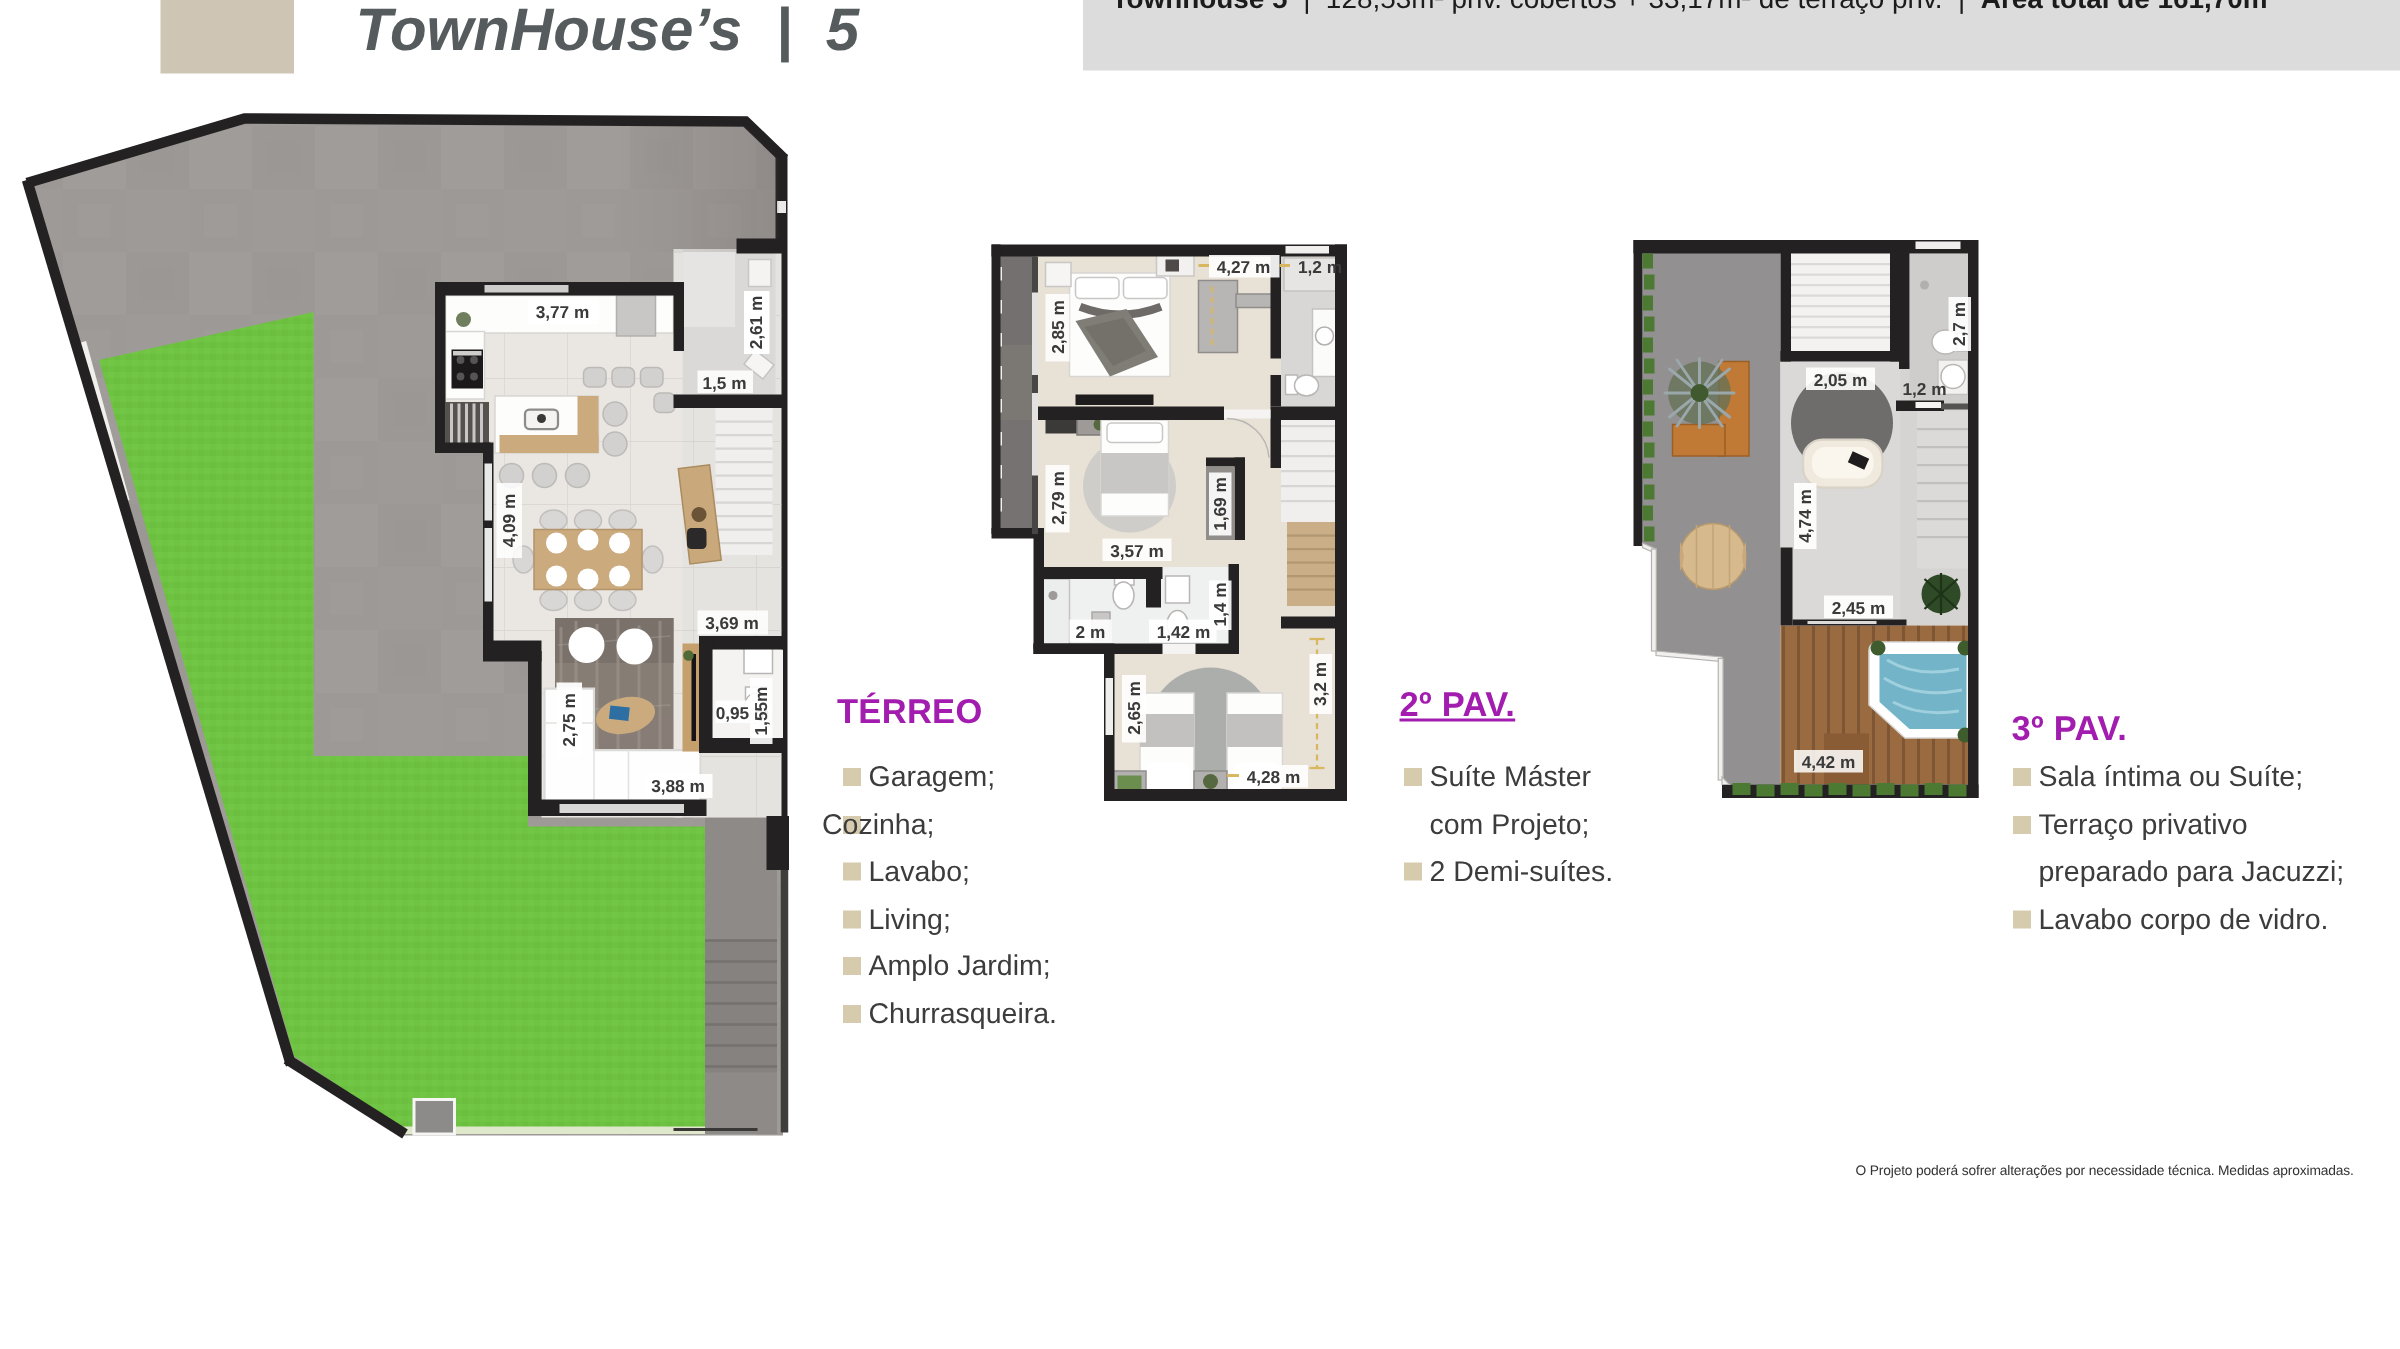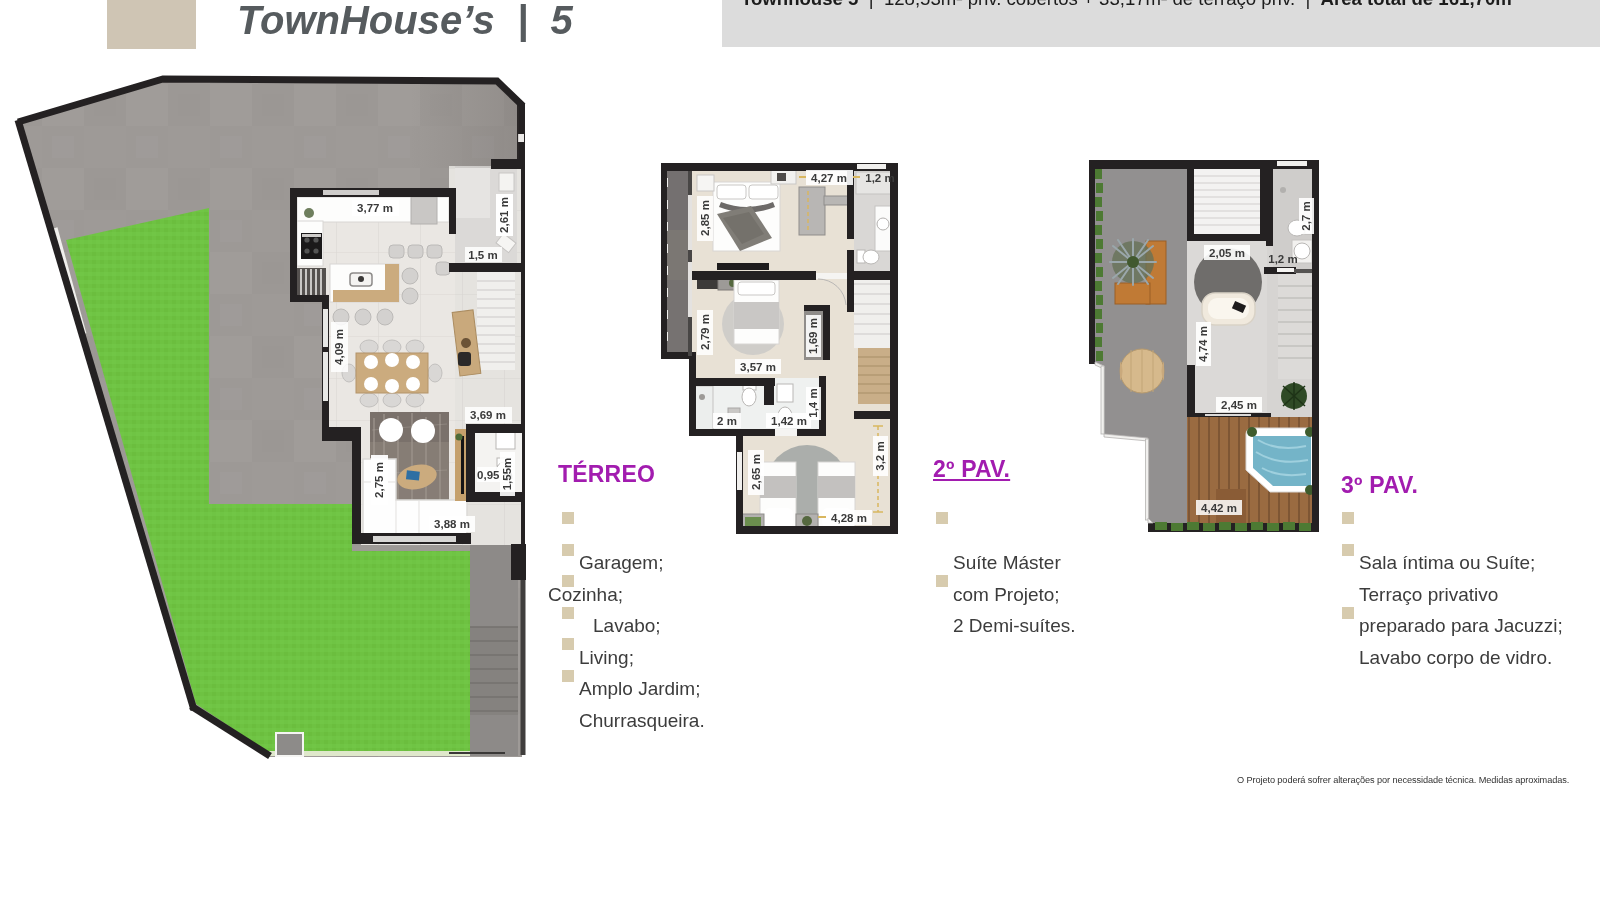--- a/index.html
+++ b/index.html
@@ -1,21 +1,21 @@
 <!DOCTYPE html>
 <html><head>
 <meta charset="utf-8">
 <style>
   html,body{margin:0;padding:0;}
   body{width:1600px;height:899px;position:relative;overflow:hidden;background:#ffffff;
        font-family:"Liberation Sans",sans-serif;}
   .abs{position:absolute;}
   .lbl{font-weight:bold;font-size:11.5px;fill:#3a3a3a;font-family:"Liberation Sans",sans-serif;}
   .sect-title{font-weight:bold;font-size:23px;color:#a21caf;letter-spacing:0.2px;}
-  .li{position:absolute;font-size:19px;color:#3c3c3c;white-space:nowrap;margin-top:44px;}
+  .li{position:absolute;font-size:19px;color:#3c3c3c;white-space:nowrap;}
   .bullet{position:absolute;width:12px;height:12px;background:#d7cbae;}
 </style>
 </head>
 <body>
 
 <div class="abs" style="left:107px;top:0;width:89px;height:49px;background:#cfc5b4;"></div>
 
 <div class="abs" style="left:237px;top:-2px;font-size:40px;font-weight:bold;font-style:italic;color:#565b5e;white-space:nowrap;">TownHouse’s&nbsp; |&nbsp; 5</div>
 
 <div class="abs" style="left:722px;top:0;width:878px;height:47px;background:#dcdcdc;"></div>
@@ -806,21 +806,21 @@
 </svg>
 
 <div class="abs sect-title" style="left:558px;top:461px;">TÉRREO</div>
 
 <div>
   <div class="bullet" style="left:562px;top:512px;"></div>
     <div class="li" style="left:579px;top:508px;">Garagem;</div>
   <div class="bullet" style="left:562px;top:544px;"></div>
     <div class="li" style="left:548px;top:540px;">Cozinha;</div>
   <div class="bullet" style="left:562px;top:575px;"></div>
-    <div class="li" style="left:593px;top:571px;text-align:center;">Lavabo;</div>
+    <div class="li" style="left:579px;top:571px;text-align:center;">Lavabo;</div>
   <div class="bullet" style="left:562px;top:607px;"></div>
     <div class="li" style="left:579px;top:603px;">Living;</div>
   <div class="bullet" style="left:562px;top:638px;"></div>
     <div class="li" style="left:579px;top:634px;">Amplo Jardim;</div>
   <div class="bullet" style="left:562px;top:670px;"></div>
     <div class="li" style="left:579px;top:666px;">Churrasqueira.</div>
 </div>
 
 <div class="abs sect-title" style="left:933px;top:456px;text-decoration:underline;">2º PAV.</div>
 

